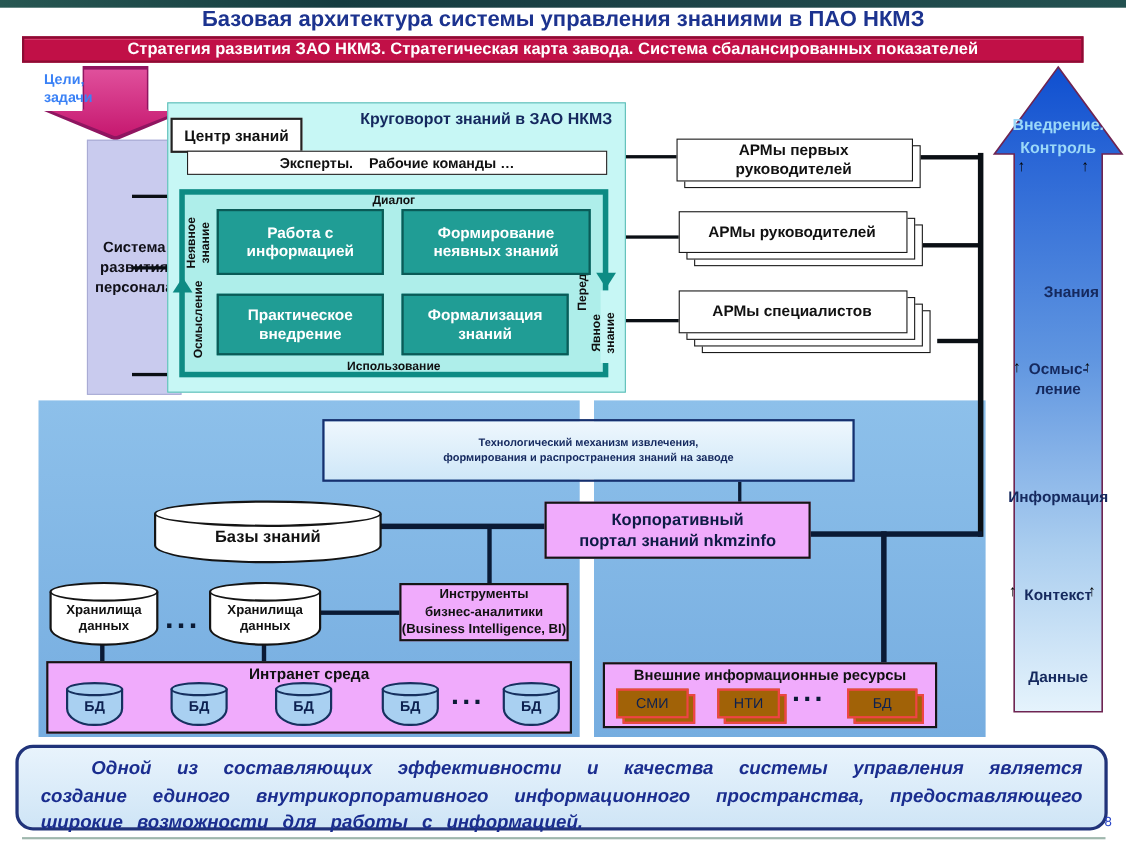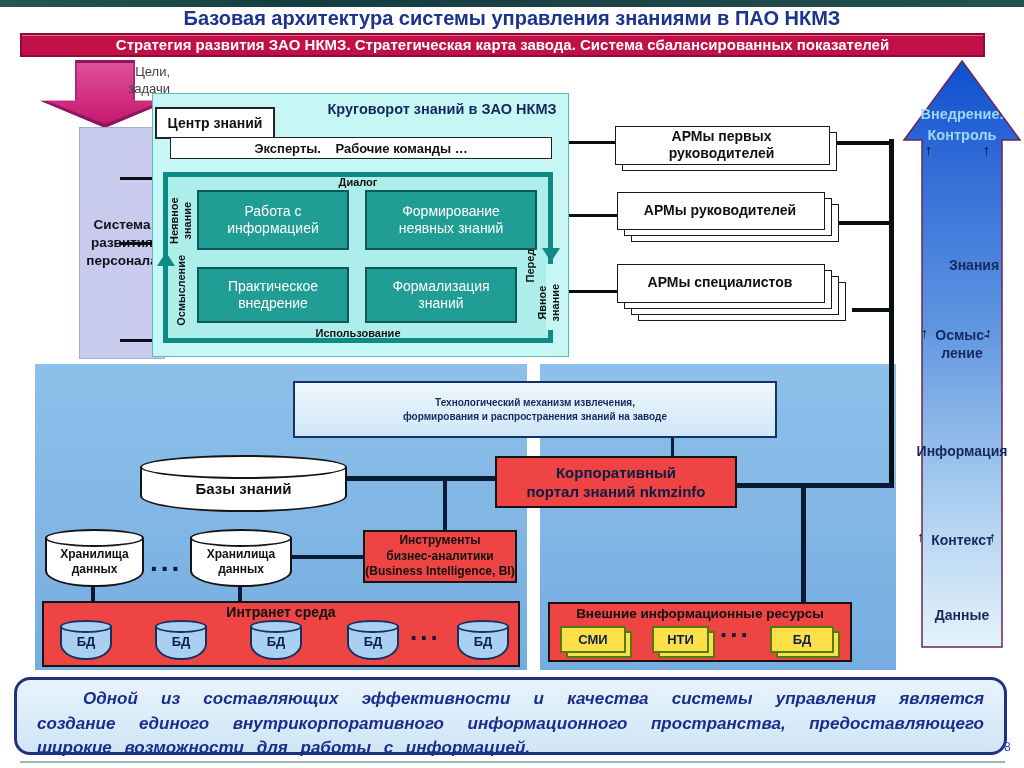--- a/index.html
+++ b/index.html
@@ -20,22 +20,22 @@
   .banner { left:20px; top:33px; width:961px; height:20px;
     background:#c11047; border:2px solid #8c0c34;
     box-shadow:inset 0 1px 0 #e26a90; color:#ffffff; font-weight:bold; font-size:15px;
     text-align:center; line-height:20px; }
 
   .goal-arrow-outer { left:40px; top:60px; width:130px; height:68px; background:#8f1560;
     clip-path:polygon(27% 0,73% 0,73% 60%,100% 60%,50% 100%,0 60%,27% 60%); }
   .goal-arrow-inner { position:absolute; left:3px; top:3px; right:3px; bottom:4px;
     background:linear-gradient(180deg,#e0509c,#c6186f);
     clip-path:polygon(27% 0,73% 0,73% 60%,100% 60%,50% 100%,0 60%,27% 60%); }
-  .goal-label { left:40px; top:64px; width:130px; text-align:right; color:#404040;
-    font-weight:normal; font-size:13px; line-height:1.3; white-space:pre-line; }
+  .goal-label { left:40px; top:64px; width:130px; text-align:left; color:#3b82f6;
+    font-weight:bold; font-size:13px; line-height:1.3; white-space:pre-line; }
 
   .personnel { left:37px; top:127px; width:84px; height:230px; background:#c9cbee;
     border:1px solid #a9abd4; display:flex; align-items:center; justify-content:center;
     text-align:center; font-weight:bold; font-size:13.5px; color:#101018;
     line-height:1.35; white-space:pre-line;margin-left:42px; }
 
   .panel-blue { position:absolute; background:linear-gradient(180deg,#8dc0ea,#76ade0); }
 
   .cycle-panel { left:152px; top:93px; width:415px; height:262px; background:#c7f7f5;
     border:1px solid #5bbcb6; }
@@ -51,21 +51,21 @@
     border:5px solid #0d8b84; box-sizing:border-box; }
   .cyc-label { position:absolute; font-weight:bold; font-size:11px; color:#101010;
     text-align:center; line-height:1.15; white-space:pre-line; }
   .rot { transform:rotate(-90deg); transform-origin:center center; }
   .patch { left:546px; top:264px; width:12px; height:66px; background:#c7f7f5; }
   .tri-down { left:542px; top:248px; width:0; height:0; border-left:9px solid transparent;
     border-right:9px solid transparent; border-top:14px solid #0d8b84; }
   .tri-up { left:157px; top:252px; width:0; height:0; border-left:9px solid transparent;
     border-right:9px solid transparent; border-bottom:14px solid #0d8b84; }
   .node { position:absolute; background:#209d95; border:2px solid #0a5b57; color:#fff;
-    font-weight:normal; font-size:14px; text-align:center; line-height:1.25;
+    font-weight:bold; font-size:14px; text-align:center; line-height:1.25;
     display:flex; align-items:center; justify-content:center; white-space:pre-line;
     box-sizing:border-box; }
 
   .paper { position:absolute; background:#fff; border:1.5px solid #1a1a1a; }
   .arm-label { position:absolute; display:flex; align-items:center; justify-content:center;
     text-align:center; font-weight:bold; font-size:14px; color:#111; line-height:1.2;
     white-space:pre-line; }
 
   .tech-header { left:293px; top:381px; width:484px; height:57px;
     background:linear-gradient(180deg,#eef7fd,#cfe7f8); border:2px solid #16306e;
@@ -77,28 +77,28 @@
   .cyl-body { position:absolute; left:0; right:0; bottom:0; background:#fff;
     border:2px solid #141414; border-radius:0 0 48% 48% / 0 0 16px 16px; }
   .cyl-top { position:absolute; left:0; right:0; top:0; background:#fff;
     border:2px solid #141414; border-radius:50%; box-sizing:border-box; }
   .cyl-label { position:absolute; left:0; right:0; text-align:center; font-weight:bold;
     color:#111; white-space:pre-line; line-height:1.25; }
   .db .cyl-body { background:#a9d0f1; border-color:#16305f; }
   .db .cyl-top { background:#a9d0f1; border-color:#16305f; }
   .db .cyl-label { color:#0c2050; }
 
-  .white-box { position:absolute; background:#ef4444; border:2px solid #151515;
+  .white-box { position:absolute; background:#f0abfc; border:2px solid #151515;
     box-sizing:border-box; }
   .dots { position:absolute; font-weight:bold; color:#0a1a35; line-height:1;
     letter-spacing:3px; }
 
-  .blue-chip { position:absolute; background:#fde047; border:2px solid #4d7c0f;
+  .blue-chip { position:absolute; background:#a16207; border:2px solid #ef4444;
     box-sizing:border-box; display:flex; align-items:center; justify-content:center;
-    font-weight:bold; font-size:13px; color:#0c2050; }
+    font-weight:normal; font-size:13px; color:#0c2050; }
 
   .rc-text { position:absolute; text-align:center; font-weight:bold; font-size:14px;
     color:#15295e; line-height:1.3; white-space:pre-line; }
   .rc-arrow { position:absolute; font-weight:bold; font-size:14px; color:#050505;
     line-height:1; }
 
   .footer-box { left:14px; top:677px; width:993px; height:78px; border-radius:16px;
     background:linear-gradient(180deg,#e8f3fc,#cfe5f6); border:3px solid #20337a;
     box-sizing:border-box; }
   .footer-text { position:absolute; left:20px; right:20px; top:7px;

